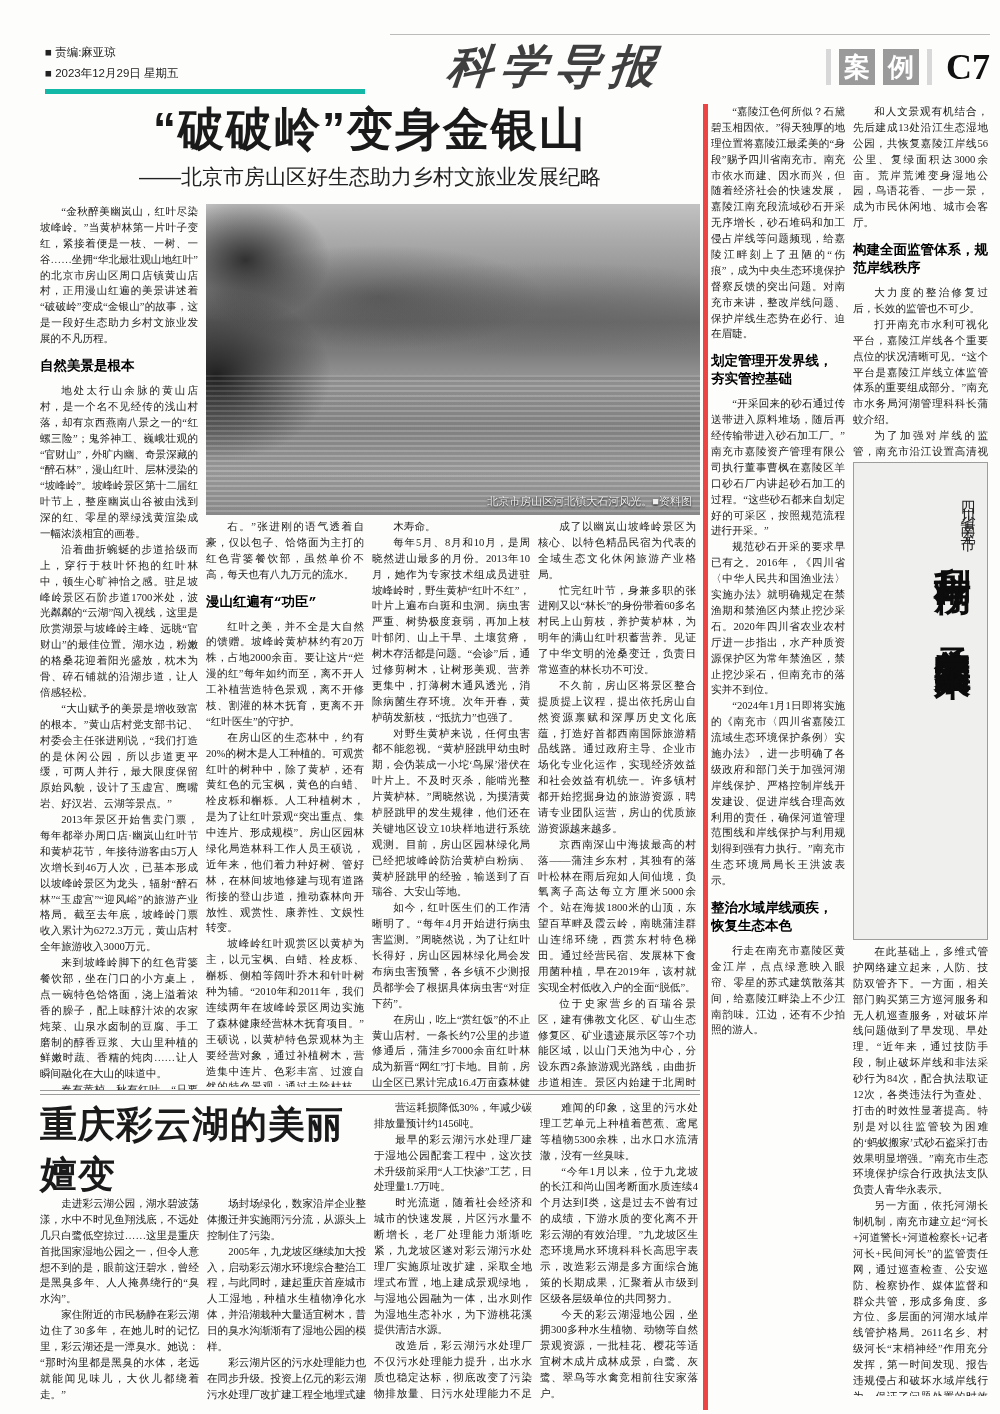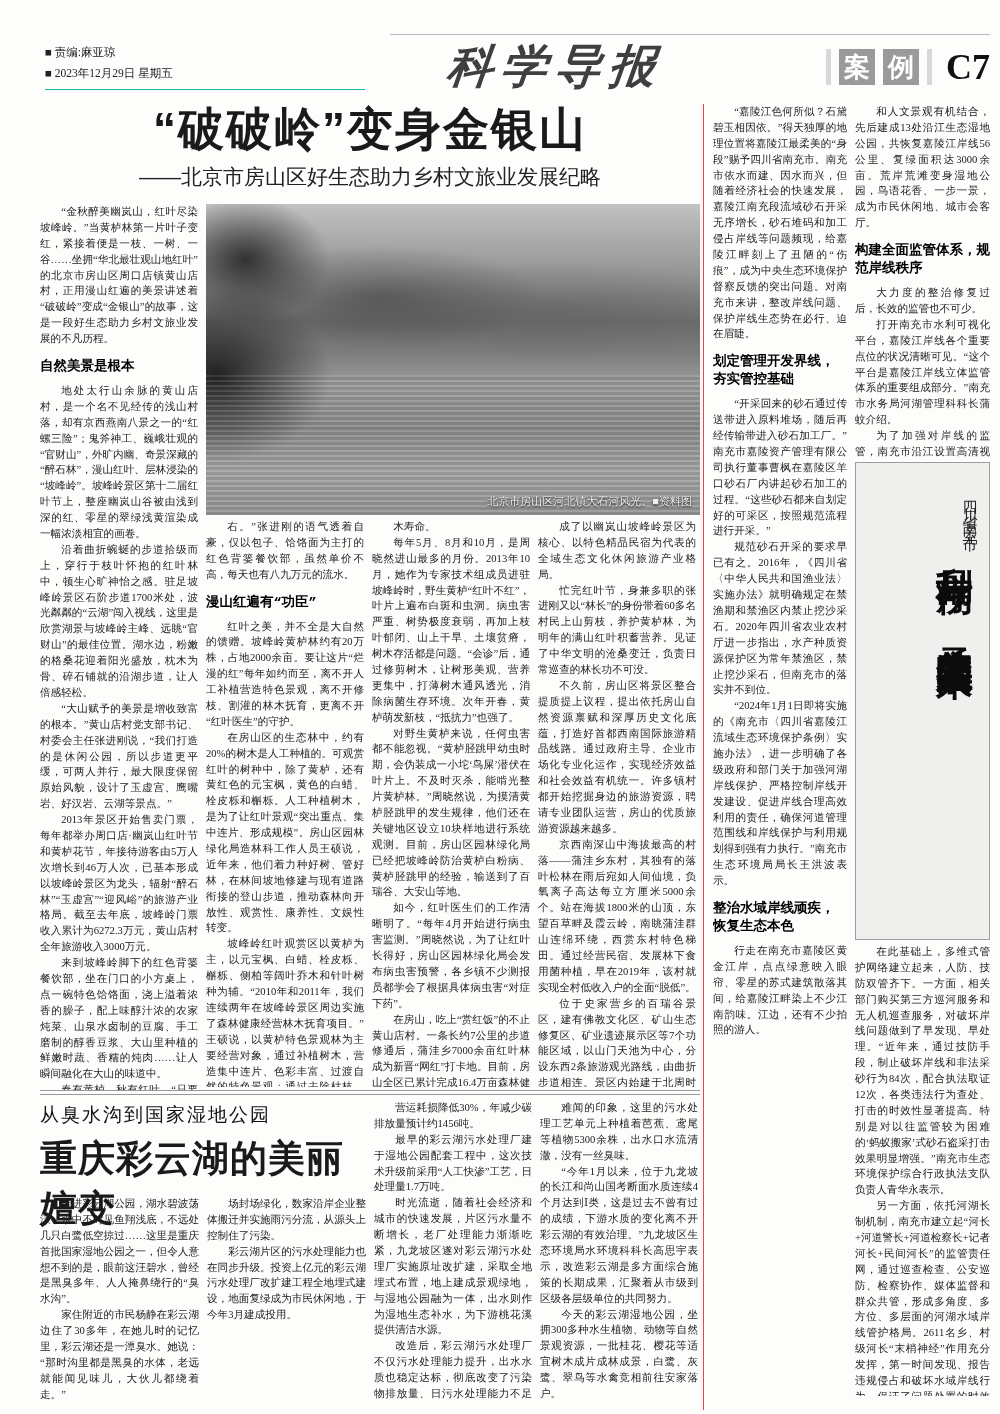--- a/index.html
+++ b/index.html
@@ -1,22 +1,22 @@
 <!DOCTYPE html>
 <html lang="zh"><head>
 <meta charset="utf-8">
 <style>
   html,body{margin:0;padding:0;background:#e8e8e8;}
   .page{position:relative;width:1000px;height:1414px;margin:0 auto;background:#fdfdfc;
         font-family:"Liberation Serif","DejaVu Serif",serif;color:#1a1a1a;overflow:hidden;}
   
   .masthead{position:absolute;left:40px;top:28px;width:950px;height:70px;}
   .mast-rule-top{position:absolute;left:350px;top:6px;width:600px;height:1px;background:#bbb;}
-  .mast-left{position:absolute;left:5px;top:14px;width:320px;font-family:Liberation Serif, serif;
-             font-size:11.5px;line-height:1.8;color:#222;border-bottom:1px solid #14b8a6;padding-bottom:6px;}
+  .mast-left{position:absolute;left:5px;top:14px;width:320px;font-family:Liberation Sans, sans-serif;
+             font-size:11.5px;line-height:1.8;color:#222;border-bottom:5px solid #14b8a6;padding-bottom:6px;}
   .mast-logo{position:absolute;left:350px;top:8px;width:330px;text-align:center;
              font-family:"Liberation Serif","DejaVu Serif",serif;font-style:italic;font-weight:bold;
              font-size:46px;color:#3f3f3f;letter-spacing:8px;transform:skewX(-6deg);}
   .mast-right{position:absolute;right:0;top:18px;display:flex;align-items:center;gap:8px;}
   .sec-bar{width:5px;height:36px;background:#d8d8d8;}
   .sec-box{width:36px;height:36px;background:#9a9a9a;color:#fff;font-family:"Liberation Sans","DejaVu Sans",sans-serif;
            font-weight:bold;font-size:26px;line-height:36px;text-align:center;}
   .page-no{font-family:"Liberation Serif","DejaVu Serif",serif;font-weight:bold;font-size:36px;color:#111;margin-left:6px;}
   
   .p{margin:0;text-indent:2em;font-size:10.6px;line-height:1.5;text-align:justify;}
@@ -38,21 +38,21 @@
       radial-gradient(300px 60px at 70% 34%, rgba(90,90,90,.5), rgba(90,90,90,0) 80%),
       linear-gradient(180deg,#c2c2c2 0%,#adadad 10%,#8f8f8f 26%,#6e6e6e 38%,#7d7d7d 48%,#9b9b9b 58%,#8a8a8a 72%,#a3a3a3 86%,#949494 100%);}
   .photo .ripple{position:absolute;left:0;right:0;top:55%;bottom:0;
       background:repeating-linear-gradient(180deg, rgba(255,255,255,.10) 0 2px, rgba(0,0,0,.08) 2px 5px);}
   .photo-caption{position:absolute;right:8px;bottom:6px;color:#f0f0f0;font-size:11px;
       font-family:"Liberation Sans","DejaVu Sans",sans-serif;text-shadow:0 1px 2px #000;}
   .under-photo{display:flex;gap:8px;margin-top:4px;}
   .col-tall{height:886px;}
   .col-short{height:568px;}
   
-  .right-art{position:absolute;left:703px;top:104px;width:287px;height:1306px;border-left:1px solid #ef4444;padding-left:9px;box-sizing:border-box;}
+  .right-art{position:absolute;left:703px;top:104px;width:287px;height:1306px;border-left:5px solid #ef4444;padding-left:3px;box-sizing:border-box;}
   .right-cols{display:flex;gap:8px;height:100%;}
   .rcolA{width:134px;height:1306px;}
   .rcolB{width:135px;display:flex;flex-direction:column;}
   .rcolB-top{height:356px;}
   .v-head{height:478px;margin:2px 0 4px;background:#efefee;border:1px solid #9d9d9d;box-sizing:border-box;
           writing-mode:vertical-rl;display:flex;flex-direction:row;padding:14px 10px;gap:6px;}
   .v-region{font-family:"Liberation Sans","DejaVu Sans",sans-serif;font-size:15px;letter-spacing:7px;color:#222;padding-top:12px;}
   .v-big{font-family:"Liberation Serif","DejaVu Serif",serif;font-weight:bold;font-size:37px;color:#0c0c0c;letter-spacing:4px;}
   .v-big2{padding-top:58px;letter-spacing:2px;}
   .rcolB-bottom{height:452px;}
@@ -136,30 +136,30 @@
       </div>
     </div>
   </div>
 
   <div class="dbl-rule"></div>
 
   <div class="bottom-art">
     <div class="bot-flex">
       <div class="bot-left">
         <div class="bot-headblock">
-          <div class="bot-kicker">从臭水沟到国家湿地公园</div>
           <h2 class="bot-title">重庆彩云湖的美丽嬗变</h2>
         </div>
         <div class="bot-cols2">
           <div class="bot-colhalf colbox">
               <p class="p">走进彩云湖公园，湖水碧波荡漾，水中不时见鱼翔浅底，不远处几只白鹭低空掠过……这里是重庆首批国家湿地公园之一，但令人意想不到的是，眼前这汪碧水，曾经是黑臭多年、人人掩鼻绕行的“臭水沟”。</p>
               <p class="p">家住附近的市民杨静在彩云湖边住了30多年，在她儿时的记忆里，彩云湖还是一潭臭水。她说：“那时沟里都是黑臭的水体，老远就能闻见味儿，大伙儿都绕着走。”</p>
             </div>
           <div class="bot-colhalf colbox">
               <p class="p">场封场绿化，数家沿岸企业整体搬迁并实施雨污分流，从源头上控制住了污染。</p>
+              <p class="p">2005年，九龙坡区继续加大投入，启动彩云湖水环境综合整治工程，与此同时，建起重庆首座城市人工湿地，种植水生植物净化水体，并沿湖栽种大量适宜树木，昔日的臭水沟渐渐有了湿地公园的模样。</p>
               <p class="p">彩云湖片区的污水处理能力也在同步升级。投资上亿元的彩云湖污水处理厂改扩建工程全地埋式建设，地面复绿成为市民休闲地，于今年3月建成投用。</p>
             </div>
         </div>
       </div>
       <div class="bot-colfull colbox">
           <p class="p">营运耗损降低30%，年减少碳排放量预计约1456吨。</p>
           <p class="p">最早的彩云湖污水处理厂建于湿地公园配套工程中，这次技术升级前采用“人工快渗”工艺，日处理量1.7万吨。</p>
           <p class="p">时光流逝，随着社会经济和城市的快速发展，片区污水量不断增长，老厂处理能力渐渐吃紧，九龙坡区遂对彩云湖污水处理厂实施原址改扩建，采取全地埋式布置，地上建成景观绿地，与湿地公园融为一体，出水则作为湿地生态补水，为下游桃花溪提供清洁水源。</p>
           <p class="p">改造后，彩云湖污水处理厂不仅污水处理能力提升，出水水质也稳定达标，彻底改变了污染物排放量、日污水处理能力不足的局面，也一扫人们对污水处理厂脏臭</p>
         </div>

